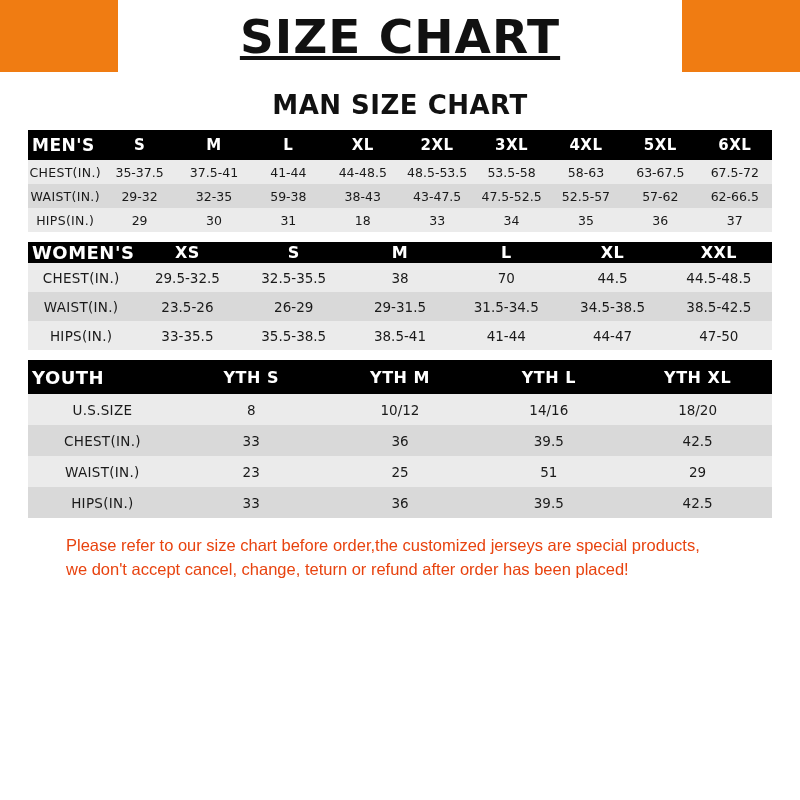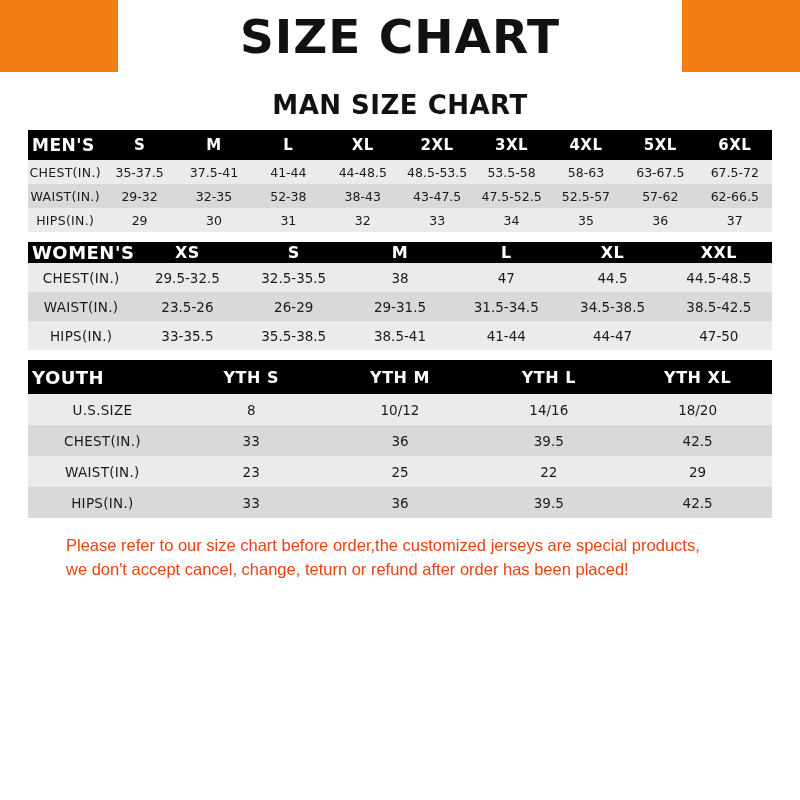--- a/index.html
+++ b/index.html
@@ -40,20 +40,21 @@
     align-items: center;
     justify-content: center;
   }
   .banner-title {
     font-family: "DejaVu Sans", sans-serif;
     font-weight: bold;
     font-size: 47px;
     letter-spacing: 1px;
     color: #111111;
     line-height: 1;
+    text-decoration: underline;
   }
   .content {
     padding: 0 28px;
     box-sizing: border-box;
   }
   .section-title {
     text-align: center;
     font-family: "DejaVu Sans", sans-serif;
     font-weight: bold;
     font-size: 26px;
@@ -159,34 +160,34 @@
         <td>48.5-53.5</td>
         <td>53.5-58</td>
         <td>58-63</td>
         <td>63-67.5</td>
         <td>67.5-72</td>
       </tr>
       <tr class="row-b">
         <td class="first-cell">WAIST(IN.)</td>
         <td>29-32</td>
         <td>32-35</td>
-        <td>52-38</td>
+        <td>59-38</td>
         <td>38-43</td>
         <td>43-47.5</td>
         <td>47.5-52.5</td>
         <td>52.5-57</td>
         <td>57-62</td>
         <td>62-66.5</td>
       </tr>
       <tr class="row-a">
         <td class="first-cell">HIPS(IN.)</td>
         <td>29</td>
         <td>30</td>
         <td>31</td>
-        <td>32</td>
+        <td>18</td>
         <td>33</td>
         <td>34</td>
         <td>35</td>
         <td>36</td>
         <td>37</td>
       </tr>
     </tbody>
       </table>
 
     <table class="chart women">
@@ -198,21 +199,21 @@
         <th>M</th>
         <th>L</th>
         <th>XL</th>
         <th>XXL</th>
       </tr>
       <tr class="row-a">
         <td class="first-cell">CHEST(IN.)</td>
         <td>29.5-32.5</td>
         <td>32.5-35.5</td>
         <td>38</td>
-        <td>47</td>
+        <td>70</td>
         <td>44.5</td>
         <td>44.5-48.5</td>
       </tr>
       <tr class="row-b">
         <td class="first-cell">WAIST(IN.)</td>
         <td>23.5-26</td>
         <td>26-29</td>
         <td>29-31.5</td>
         <td>31.5-34.5</td>
         <td>34.5-38.5</td>
@@ -250,21 +251,21 @@
         <td class="first-cell">CHEST(IN.)</td>
         <td>33</td>
         <td>36</td>
         <td>39.5</td>
         <td>42.5</td>
       </tr>
       <tr class="row-a">
         <td class="first-cell">WAIST(IN.)</td>
         <td>23</td>
         <td>25</td>
-        <td>22</td>
+        <td>51</td>
         <td>29</td>
       </tr>
       <tr class="row-b">
         <td class="first-cell">HIPS(IN.)</td>
         <td>33</td>
         <td>36</td>
         <td>39.5</td>
         <td>42.5</td>
       </tr>
     </tbody>

